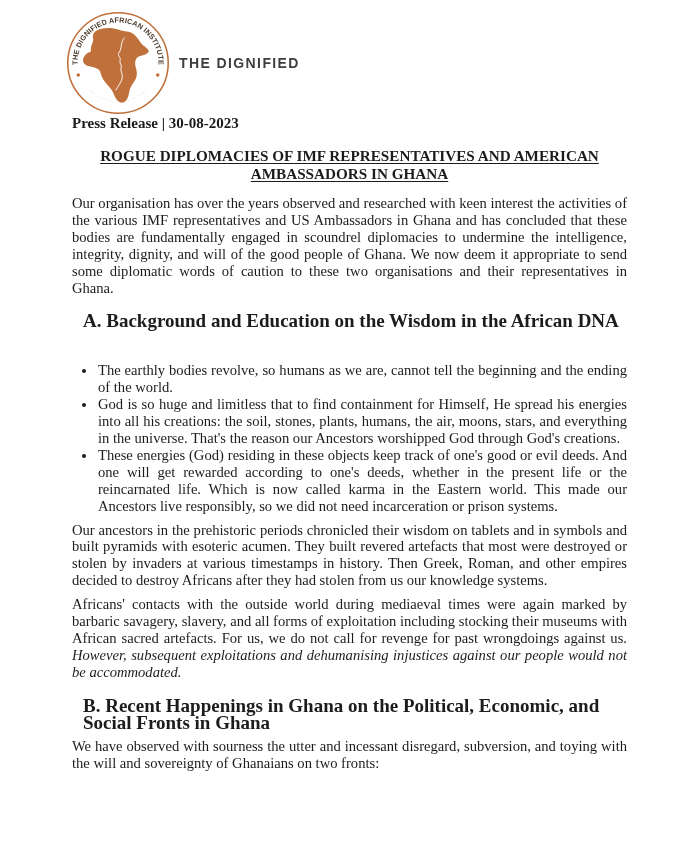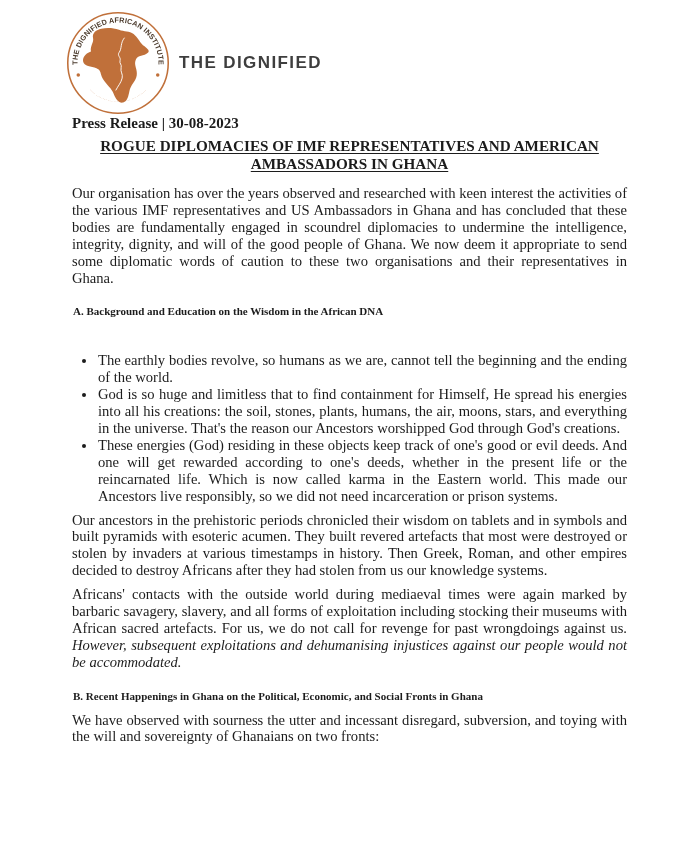--- a/index.html
+++ b/index.html
@@ -17,42 +17,42 @@
     position: absolute;
     top: 11px;
     left: 66px;
     display: flex;
     align-items: center;
     gap: 9px;
   }
   .logo-svg { display: block; }
   .wordmark {
     font-family: "Liberation Sans", sans-serif;
-    font-size: 17px;
+    font-size: 14px;
     font-weight: 600;
     letter-spacing: 1.4px;
     color: #3e3e3e;
     text-align: center;
     line-height: 1.5;
     white-space: nowrap;
   }
   
   .press-line {
     position: absolute;
     top: 115px;
     left: 72px;
     width: 548px;
     text-align: left;
     font-weight: bold;
     font-size: 15px;
   }
   
   .content {
     position: absolute;
-    top: 137px;
+    top: 147px;
     left: 72px;
     width: 555px;
     font-size: 14.6px;
     line-height: 16.9px;
   }
   .doc-title {
     font-weight: bold;
     text-align: center;
     text-decoration: underline;
     text-underline-offset: 2px;
@@ -62,22 +62,22 @@
     max-width: 540px;
     margin: 0 auto 13px auto;
   }
   .para {
     text-align: justify;
     margin: 7px 0 0 0;
   }
   .para:first-of-type { margin-top: 0; }
   .sec-heading {
     font-weight: bold;
-    margin: 17px 0 0 1px;
-    font-size: 11px;
+    margin: 17px 0 0 11px;
+    font-size: 19px;
   }
   ul.wisdom-list {
     margin: 32px 0 0 0;
     padding: 0 0 0 25px;
     list-style: disc outside;
   }
   ul.wisdom-list li {
     text-align: justify;
     padding-left: 1px;
     margin: 0;

